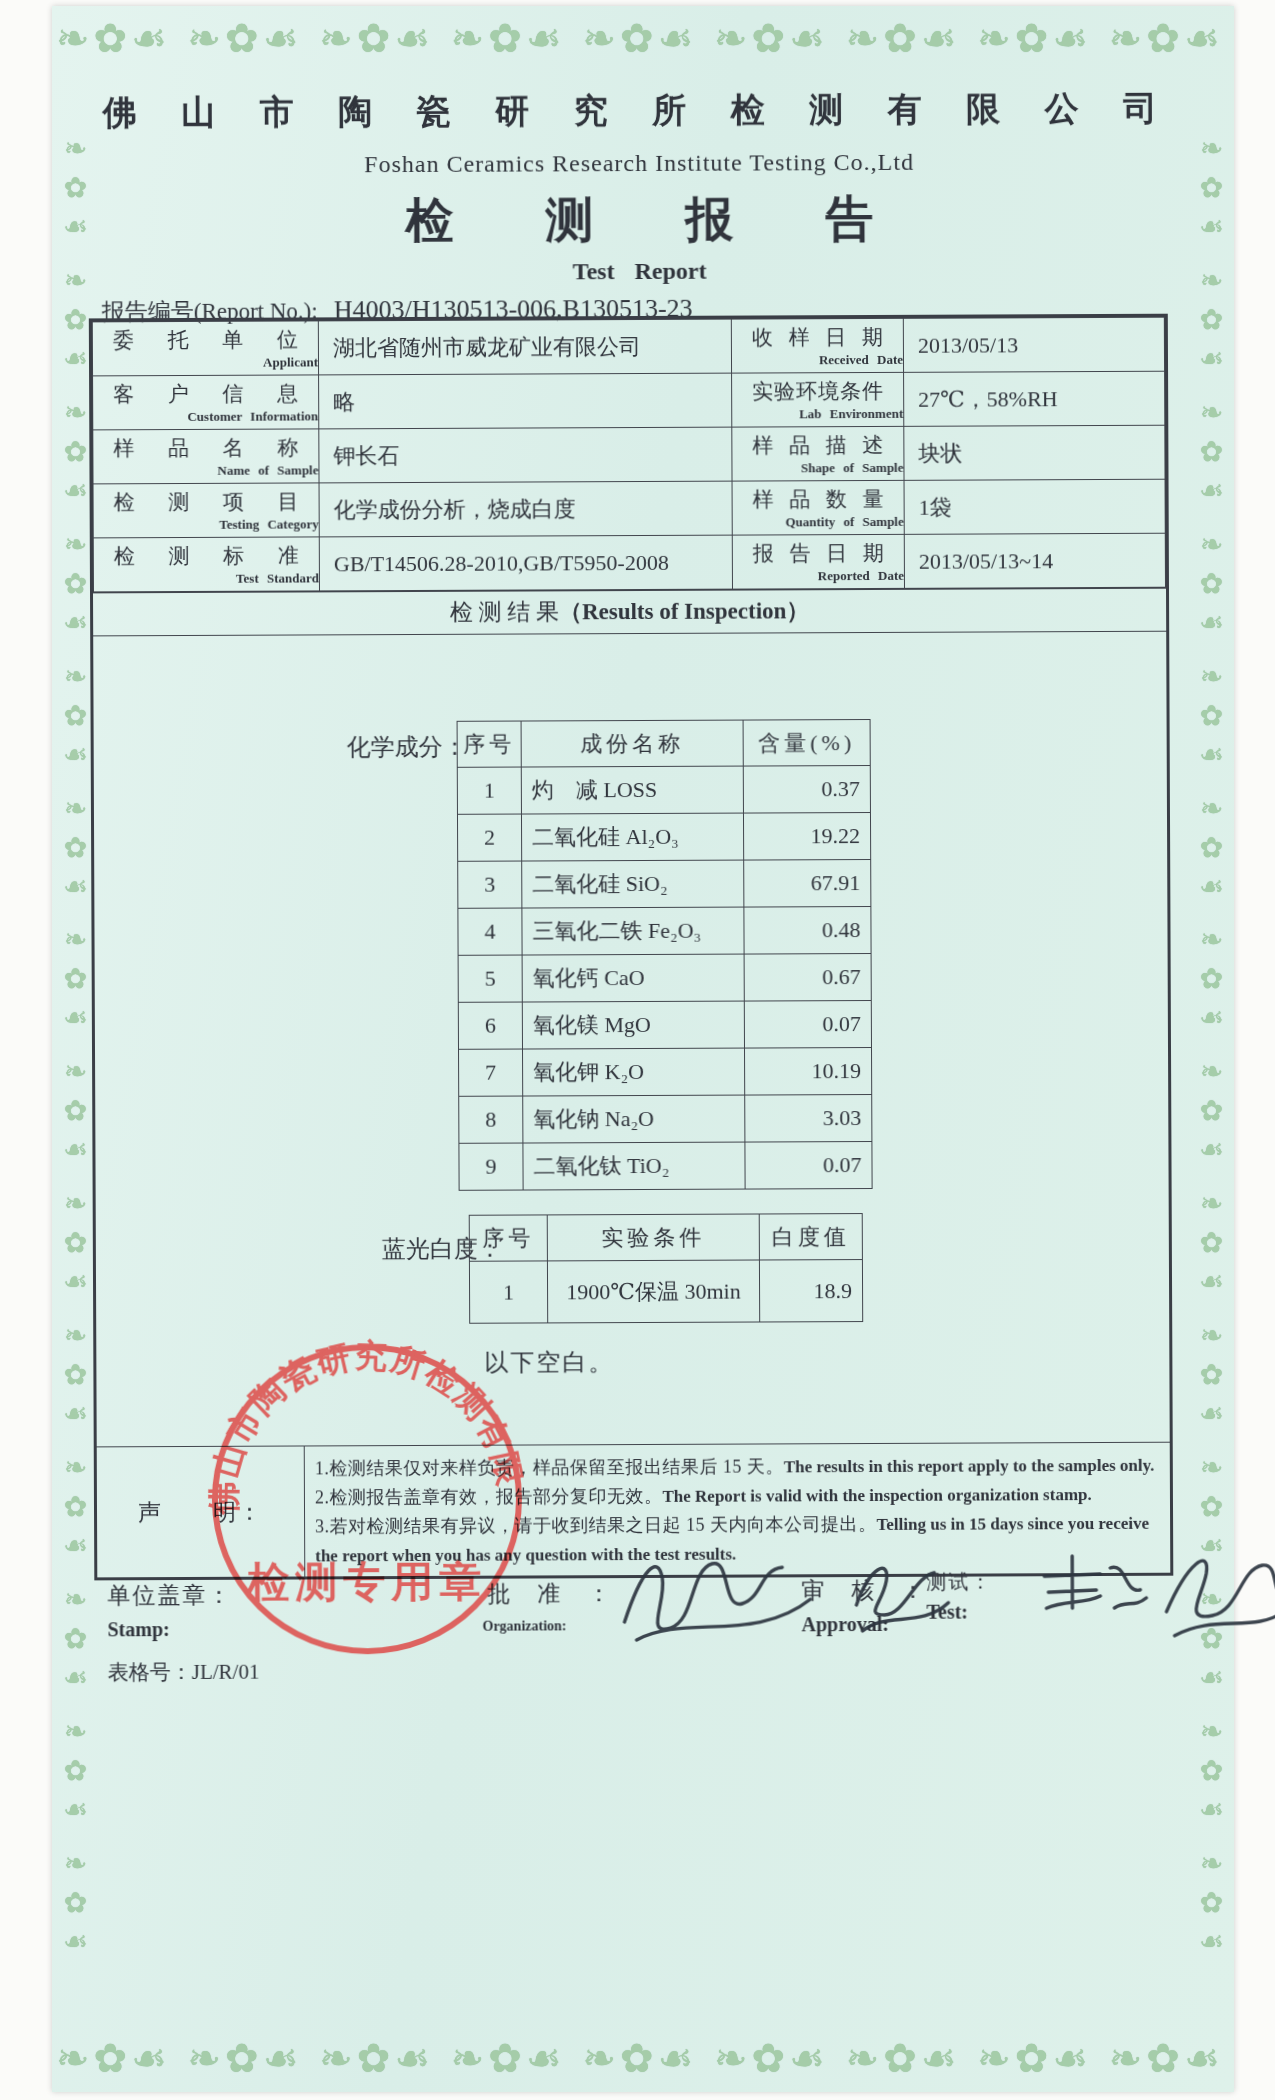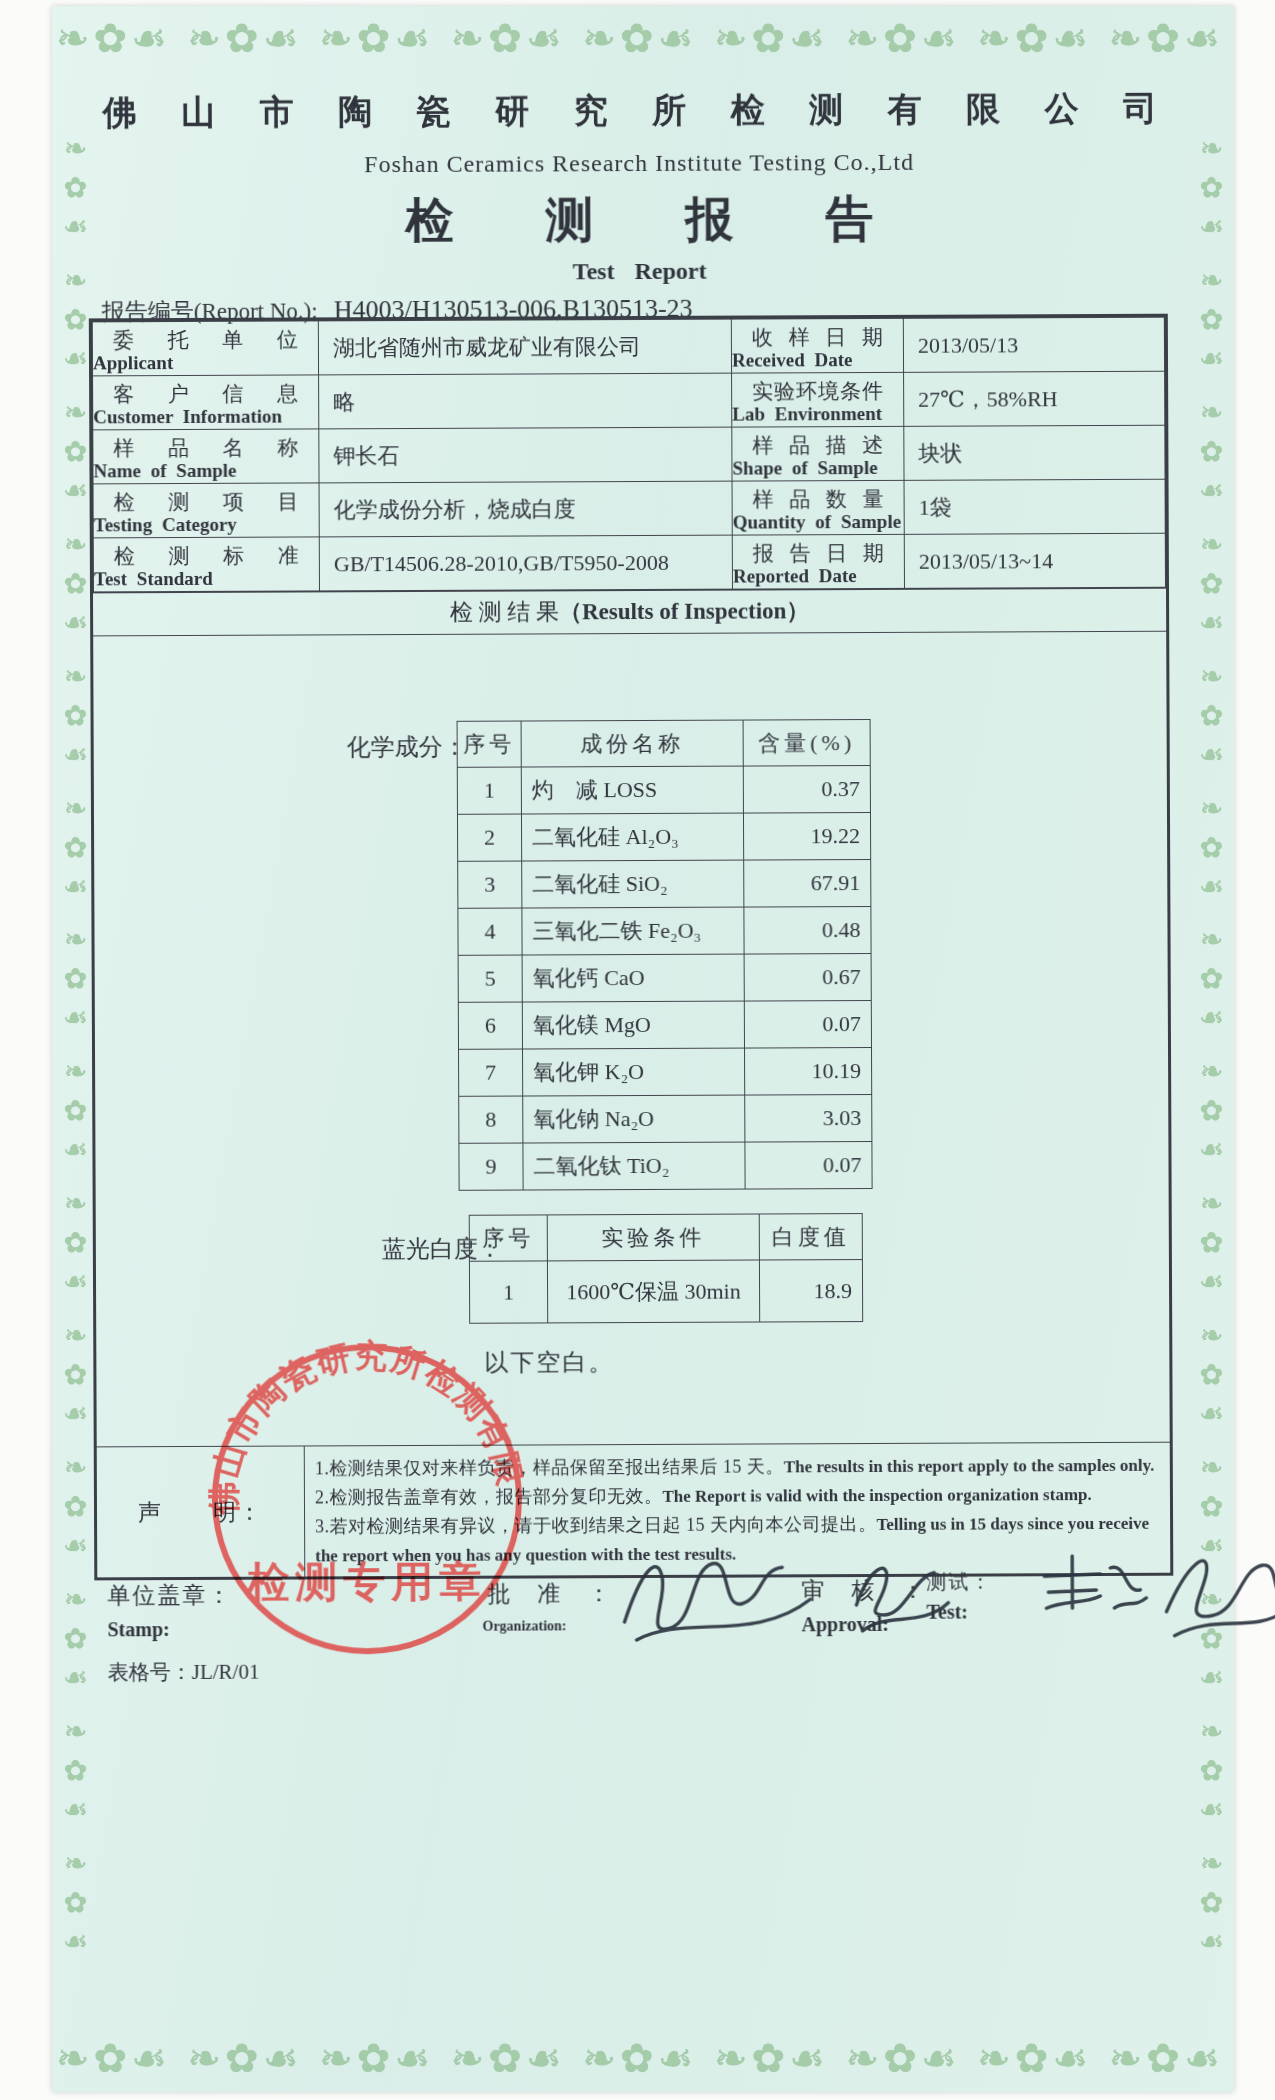--- a/index.html
+++ b/index.html
@@ -25,21 +25,21 @@
   .company-en{left:0;right:0;top:144px;text-align:center;font-size:24px;letter-spacing:1px;}
   .title-cn{left:0;right:0;top:182px;text-align:center;font-size:48px;font-weight:bold;letter-spacing:40px;text-indent:40px;}
   .title-en{left:0;right:0;top:252px;text-align:center;font-size:24px;font-weight:bold;word-spacing:14px;}
   .report-line{left:53px;top:288px;font-size:23px;}
   .report-line .no{font-size:26px;margin-left:16px;}
   
   .outer{left:40px;top:310px;width:1073px;border:3px solid #3a3e46;background:transparent;}
   table.grid{border-collapse:collapse;width:100%;table-layout:fixed;}
   table.grid td,table.grid th{border:1.6px solid #41454d;padding:0;vertical-align:middle;}
   .info-table td.lab .cn{font-size:21px;line-height:26px;padding:2px 20px 0;text-align:justify;text-align-last:justify;}
-  .info-table td.lab .en{font-size:19px;line-height:20px;font-weight:bold;text-align:left;word-spacing:5px;}
+  .info-table td.lab .en{font-size:13px;line-height:20px;font-weight:bold;text-align:right;word-spacing:5px;}
   .info-table td.val{font-size:22px;padding-left:14px;}
   .results-title{border-top:1.6px solid #41454d;height:42px;line-height:42px;text-align:center;font-size:23px;}
   .results-title .en{font-weight:bold;}
   .results-body{position:relative;border-top:1.6px solid #41454d;height:810px;}
   .sub-label{position:absolute;font-size:24px;margin-top:40px;}
   .inner-table{position:absolute;}
   .inner-table th{font-size:22px;font-weight:normal;letter-spacing:4px;font-family:Liberation Serif, serif;}
   .inner-table td{font-size:22px;}
   .inner-table .c-idx{text-align:center;}
   .inner-table .c-name{padding-left:10px;text-align:left;}
@@ -236,21 +236,21 @@
             <thead>
                 <tr style="height:46px">
                   <th>序号</th>
                   <th>实验条件</th>
                   <th>白度值</th>
                 </tr>
               </thead>
             <tbody>
                 <tr style="height: 62px;">
                   <td class="c-idx">1</td>
-                  <td class="c-cond">1600℃保温 30min</td>
+                  <td class="c-cond">1900℃保温 30min</td>
                   <td class="c-val">18.9</td>
                 </tr>
               </tbody>
           </table>
 
           <div class="blank-note" style="left:388px;top:712px">以下空白。</div>
         </div>
 
         <div class="decl">
           <div class="decl-label">声　　明：</div>

